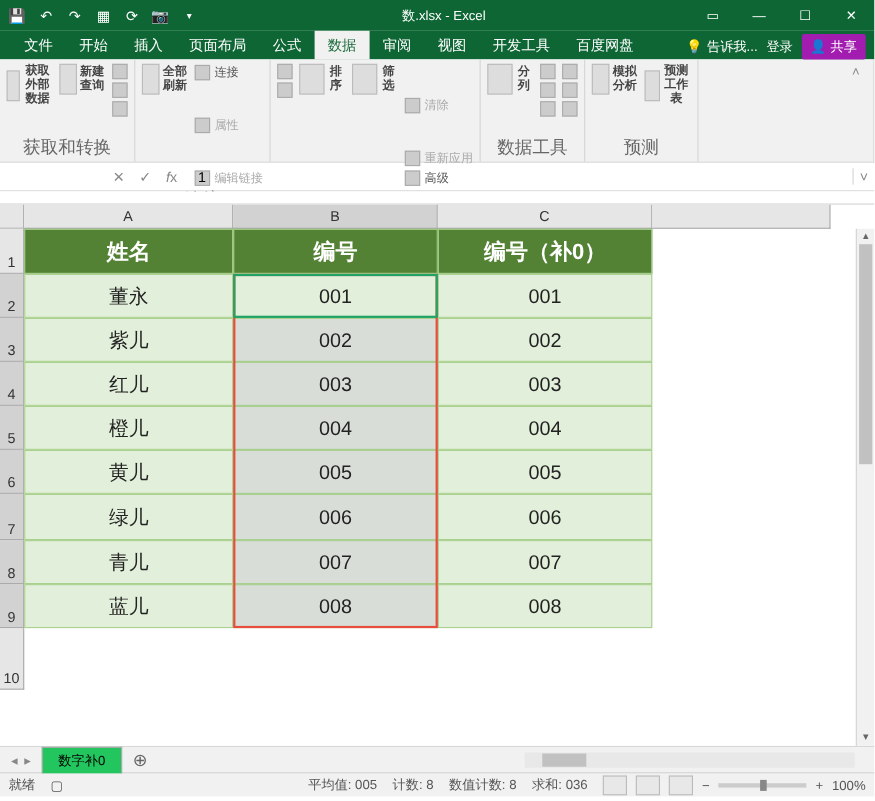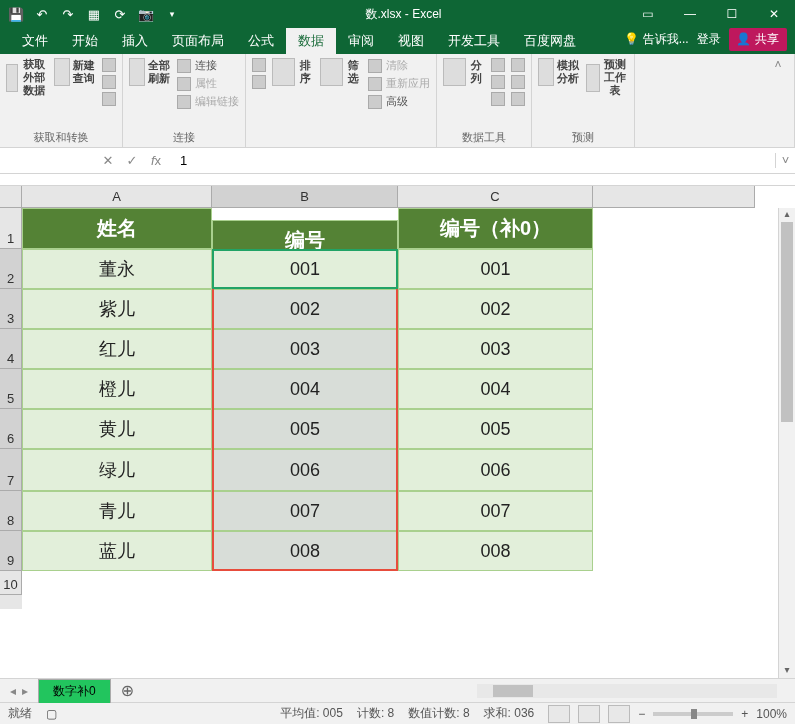--- a/index.html
+++ b/index.html
@@ -7,36 +7,36 @@
 
 
 .titlebar { background:#0e6635; height:28px; display:flex; align-items:center; color:#fff; font-size:12px; }
 .qat { display:flex; align-items:center; gap:10px; padding-left:8px; }
 .qat .icon { width:16px; height:16px; display:flex; align-items:center; justify-content:center; font-size:13px; }
 .title-center { flex:1; text-align:center; }
 .win-controls { display:flex; }
 .win-controls .wbtn { width:42px; height:28px; display:flex; align-items:center; justify-content:center; font-size:12px; }
 
 
-.tabs { background:#0e6635; height:26px; display:flex; align-items:flex-start; padding-left:10px; color:#fff; font-size:13px; }
+.tabs { background:#0e6635; height:26px; display:flex; align-items:flex-end; padding-left:10px; color:#fff; font-size:13px; }
 .tab { padding:4px 12px; cursor:pointer; }
 .tab.active { background:#f1f1f1; color:#1a6b3a; }
 .tabs-right { margin-left:auto; display:flex; align-items:center; gap:8px; padding-right:8px; font-size:12px; }
-.share { background:#be185d; padding:3px 8px; border-radius:2px; }
+.share { background:#a21caf; padding:3px 8px; border-radius:2px; }
 
 
 .ribbon { background:#f1f1f1; height:94px; border-bottom:1px solid #d4d4d4; display:flex; font-size:11px; color:#444; }
 .rgroup { border-right:1px solid #d4d4d4; display:flex; flex-direction:column; justify-content:space-between; padding:4px 6px 2px; }
-.rgroup-label { text-align:center; font-size:11px; color:#666; padding-top:2px; }
+.rgroup-label { text-align:center; font-size:16px; color:#666; padding-top:2px; }
 .rgroup-body { display:flex; gap:6px; align-items:flex-start; flex:1; }
 .bigbtn { display:flex; flex-direction:row; align-items:center; gap:2px; width:42px; text-align:center; line-height:1.2;font-weight:bold; }
 .bigbtn .ico { width:28px; height:28px; background:#ddd; border:1px solid #bbb; }
 .smallcol { display:flex; flex-direction:column; gap:3px; }
 .smallbtn { display:flex; align-items:center; gap:4px; font-size:11px; color:#555; }
-.smallbtn.disabled { color:#aaa; }
+.smallbtn.disabled { color:#aaa;margin-top:30px; }
 .smallico { width:14px; height:14px; background:#ccc; border:1px solid #aaa; }
 .collapse-btn { width:20px; text-align:center; color:#888; font-size:12px; align-self:flex-end; }
 
 
 .fbar { height:26px; border-bottom:1px solid #d4d4d4; display:flex; align-items:center; font-size:13px; background:#fff; }
 .namebox { width:90px; border-right:1px solid #d4d4d4; padding:0 6px; background:#fff;margin-top:47px; }
 .fbtns { display:flex; gap:8px; padding:0 10px; color:#888; }
 .fbtns span { width:16px; text-align:center; }
 .finput { flex:1; padding:3px 6px; }
 .fexpand { width:20px; text-align:center; color:#888; border-left:1px solid #d4d4d4; }
@@ -282,25 +282,25 @@
         <div class="rowhdrs" id="rowhdrs">
             <div class="rowhdr" style="height: 41px;">1</div>
             <div class="rowhdr sel" style="height: 40px;">2</div>
             <div class="rowhdr sel" style="height: 40px;">3</div>
             <div class="rowhdr sel" style="height: 40px;">4</div>
             <div class="rowhdr sel" style="height: 40px;">5</div>
             <div class="rowhdr sel" style="height: 40px;">6</div>
             <div class="rowhdr sel" style="height: 42px;">7</div>
             <div class="rowhdr sel" style="height: 40px;">8</div>
             <div class="rowhdr sel" style="height: 40px;">9</div>
-            <div class="rowhdr" style="height: 24px;">10</div>
+            <div class="rowhdr" style="height: 56px;">10</div>
           </div>
         <div class="cells" id="cells" style="width: 733px; height: 401px;">
             <div class="cell hdr-cell" style="left: 0px; top: 0px; width: 190px; height: 41px;">姓名</div>
-            <div class="cell hdr-cell" style="left: 190px; top: 12px; width: 186px; height: 41px;">编号</div>
+            <div class="cell hdr-cell" style="left: 190px; top: 0px; width: 186px; height: 41px;">编号</div>
             <div class="cell hdr-cell" style="left: 376px; top: 0px; width: 195px; height: 41px;">编号（补0）</div>
             <div class="cell data-cell" style="left: 0px; top: 41px; width: 190px; height: 40px;">董永</div>
             <div class="cell data-cell" style="left: 190px; top: 41px; width: 186px; height: 40px;">001</div>
             <div class="cell data-cell" style="left: 376px; top: 41px; width: 195px; height: 40px;">001</div>
             <div class="cell data-cell" style="left: 0px; top: 81px; width: 190px; height: 40px;">紫儿</div>
             <div class="cell data-cell sel-overlay" style="left: 190px; top: 81px; width: 186px; height: 40px;">002</div>
             <div class="cell data-cell" style="left: 376px; top: 81px; width: 195px; height: 40px;">002</div>
             <div class="cell data-cell" style="left: 0px; top: 121px; width: 190px; height: 40px;">红儿</div>
             <div class="cell data-cell sel-overlay" style="left: 190px; top: 121px; width: 186px; height: 40px;">003</div>
             <div class="cell data-cell" style="left: 376px; top: 121px; width: 195px; height: 40px;">003</div>

